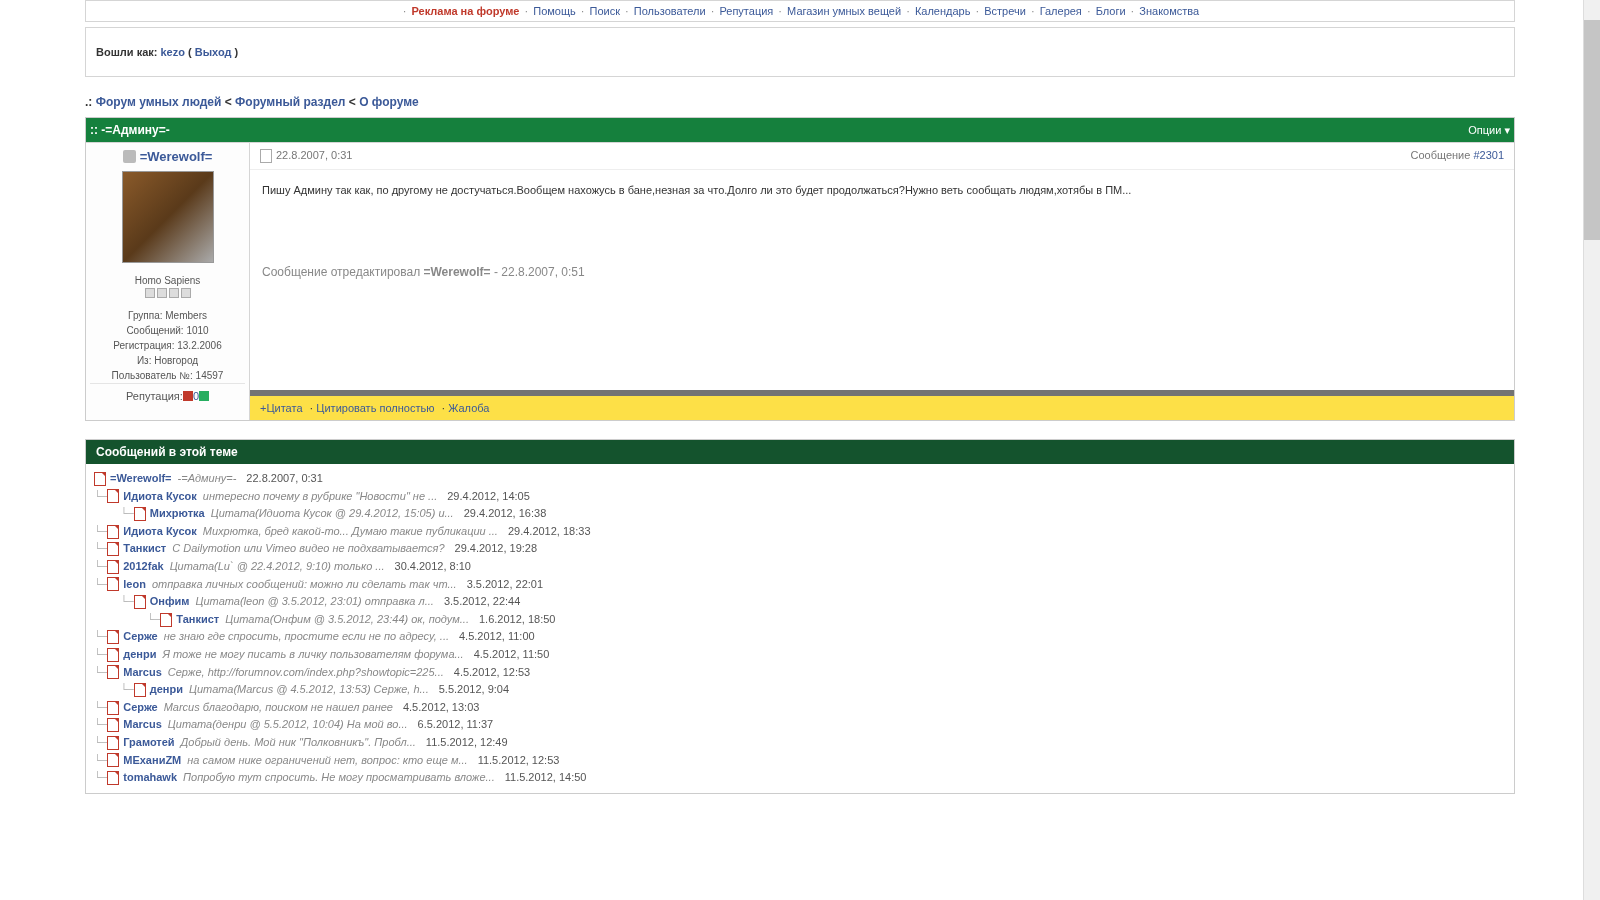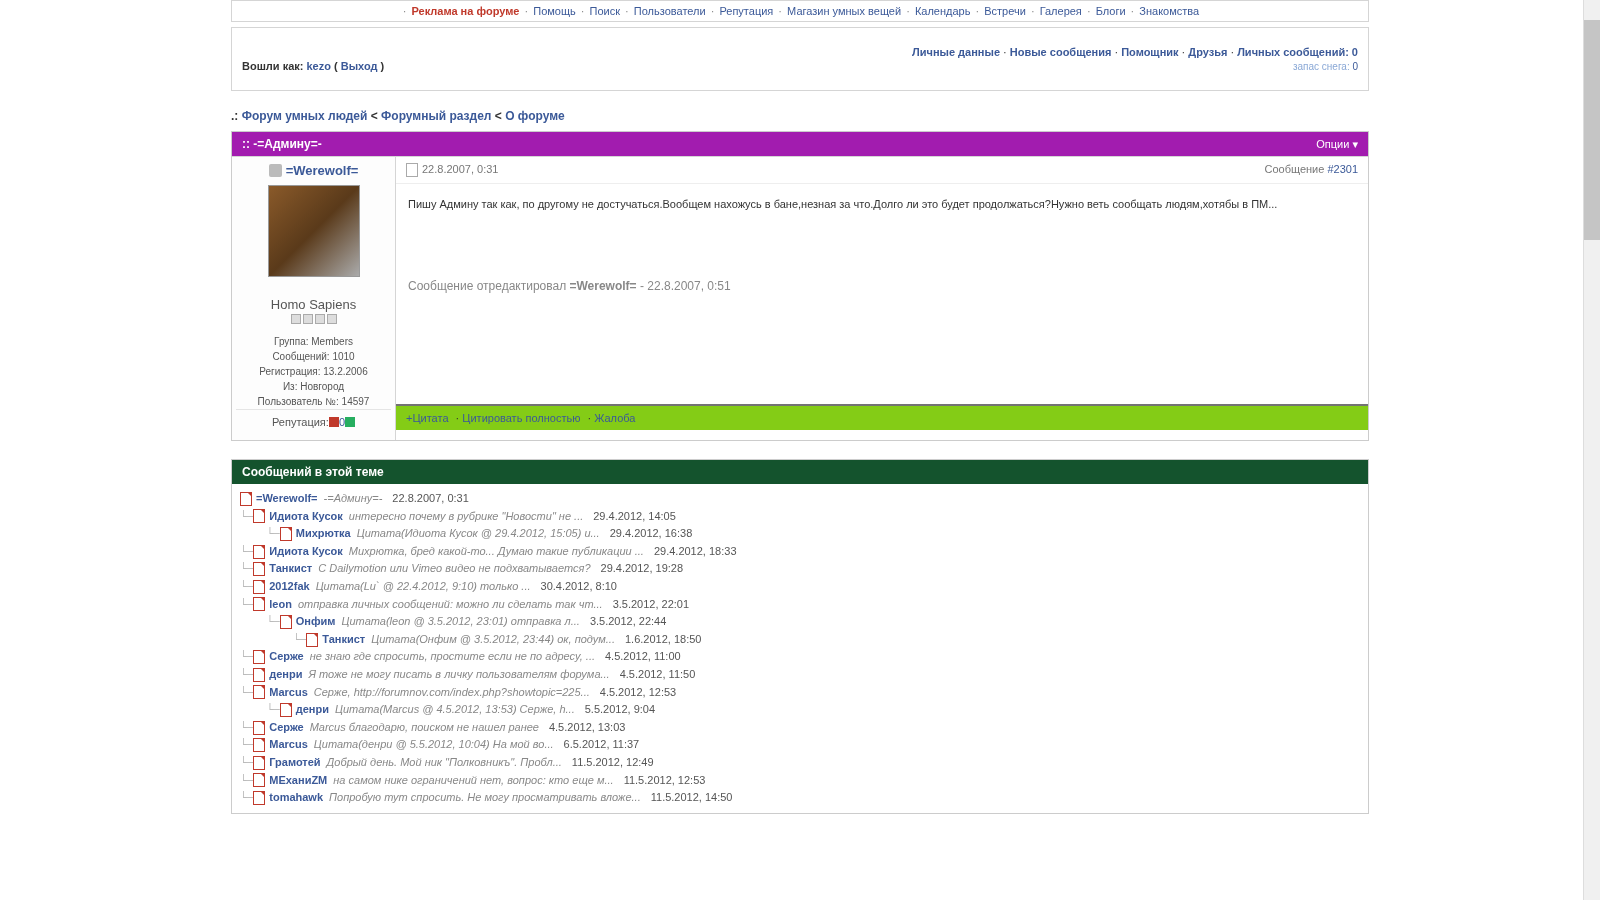--- a/index.html
+++ b/index.html
@@ -1,43 +1,43 @@
 <!DOCTYPE html>
 <html><head>
 <meta charset="utf-8">
 <style>
 html,body{margin:0;padding:0;font-family:Verdana,Arial,sans-serif;font-size:11px;color:#333;background:#fff}
 a{color:#3b5998;text-decoration:none}
-.wrap{width:1138px;margin:0 auto}
+.wrap{width:1430px;margin:0 auto}
 .top-nav{border:1px solid #d5d5d5;background:#fff;padding:4px 0;text-align:center;font-size:11px}
 .top-nav a{color:#3b5998}
 .top-nav .highlight{color:#c0392b;font-weight:bold}
 .top-nav .sep{color:#888;margin:0 2px}
 .user-bar{border:1px solid #d5d5d5;margin-top:5px;padding:18px 10px;display:flex;justify-content:space-between;align-items:flex-end;font-size:11px}
 .user-bar .left{font-weight:bold}
 .user-bar .right{text-align:right}
 .snow{color:#8aa8d6;font-size:10px;margin-top:3px}
 .breadcrumb{margin:18px 0 8px;font-size:12px;font-weight:bold}
 .breadcrumb a{font-weight:bold}
 .topic-box{border:1px solid #ccc}
-.topic-header{background:#a21caf;color:#fff;padding:5px 10px;display:flex;justify-content:space-between;align-items:center;font-size:12px}
+.topic-header{background:#15803d;color:#fff;padding:5px 4px;display:flex;justify-content:space-between;align-items:center;font-size:12px}
 .topic-header .tt{font-weight:bold}
 .topic-header .opt{color:#fff;font-size:11px}
 .post{display:flex;border-top:1px solid #d5d5d5}
 .post-left{width:155px;text-align:center;padding:6px 4px;border-right:1px solid #d5d5d5;background:#fdfdfd}
 .post-right{flex:1;display:flex;flex-direction:column}
 .post-head{padding:6px 10px;display:flex;justify-content:space-between;color:#777;font-size:11px;border-bottom:1px solid #eee}
 .post-body{padding:12px 12px 8px;color:#333;line-height:1.6;min-height:200px}
 .post-body .edited{color:#888;font-size:12px;margin-top:28px}
-.post-foot{padding:6px 10px;border-top:2px solid #737373;background:#84cc16}
+.post-foot{padding:6px 10px;border-top:6px solid #737373;background:#fde047}
 .post-foot a{margin-right:4px}
 .user-name{font-weight:bold;color:#3b5998;font-size:13px;display:inline-flex;align-items:center;gap:4px}
 .user-ico{width:13px;height:13px;background:#bbb;border-radius:2px;display:inline-block}
 .avatar{width:90px;height:90px;margin:6px auto;background:linear-gradient(135deg,#8a5a2a 0%,#5a3a1a 50%,#aaa 100%);border:1px solid #999}
-.rank{color:#555;font-size:13px;margin-top:20px}
+.rank{color:#555;font-size:10px;margin-top:12px}
 .pips{margin:2px 0 8px}
 .pip{display:inline-block;width:8px;height:8px;background:#ddd;border:1px solid #aaa;margin:0 1px}
 .user-info{color:#555;font-size:10px;line-height:1.5}
 .rep-row{border-top:1px solid #e5e5e5;padding:6px 4px;color:#555;font-size:11px;display:flex;justify-content:center;align-items:center;gap:0}
 .rep-btn{width:10px;height:10px;display:inline-block}
 .rep-minus{background:#c0392b}
 .rep-plus{background:#27ae60}
 .thread-box{border:1px solid #ccc;margin-top:18px}
 .thread-header{background:#14532d;color:#fff;padding:5px 10px;font-weight:bold;font-size:12px}
 .thread-body{padding:6px 8px}
@@ -57,26 +57,20 @@
 <body>
 
 <div class="wrap">
 
   <div class="top-nav" id="top-nav"><span class="sep">· </span><a href="#" class="highlight">Реклама на форуме</a>  <span class="sep">· </span><a href="#">Помощь</a>  <span class="sep">· </span><a href="#">Поиск</a>  <span class="sep">· </span><a href="#">Пользователи</a>  <span class="sep">· </span><a href="#">Репутация</a>  <span class="sep">· </span><a href="#">Магазин умных вещей</a>  <span class="sep">· </span><a href="#">Календарь</a>  <span class="sep">· </span><a href="#">Встречи</a>  <span class="sep">· </span><a href="#">Галерея</a>  <span class="sep">· </span><a href="#">Блоги</a>  <span class="sep">· </span><a href="#">Знакомства</a>  </div>
 
   <div class="user-bar">
     <div class="left">
       <span>Вошли как: </span><a href="#">kezo</a><span> ( </span><a href="#">Выход</a><span> )</span>
     </div>
-    <div class="right">
-      <div id="userbar-right"><a href="#" style="font-weight: bold;">Личные данные</a><span> · </span><a href="#" style="font-weight: bold;">Новые сообщения</a><span> · </span><a href="#" style="font-weight: bold;">Помощник</a><span> · </span><a href="#" style="font-weight: bold;">Друзья</a><span> · </span><a href="#" style="font-weight: bold;">Личных сообщений: 0</a></div>
-      <div class="snow">
-        <span>запас снега: </span><a href="#">0</a>
-      </div>
-    </div>
   </div>
 
   <div class="breadcrumb">
     <span>.: </span><a href="#">Форум умных людей</a><span> &lt; </span><a href="#">Форумный раздел</a><span> &lt; </span><a href="#">О форуме</a>
   </div>
 
   <div class="topic-box">
     <div class="topic-header">
       <span class="tt"><span>:: </span><span>-=Админу=-</span></span>
       <a href="#" class="opt"><span>Опции</span> <span>▾</span></a>

